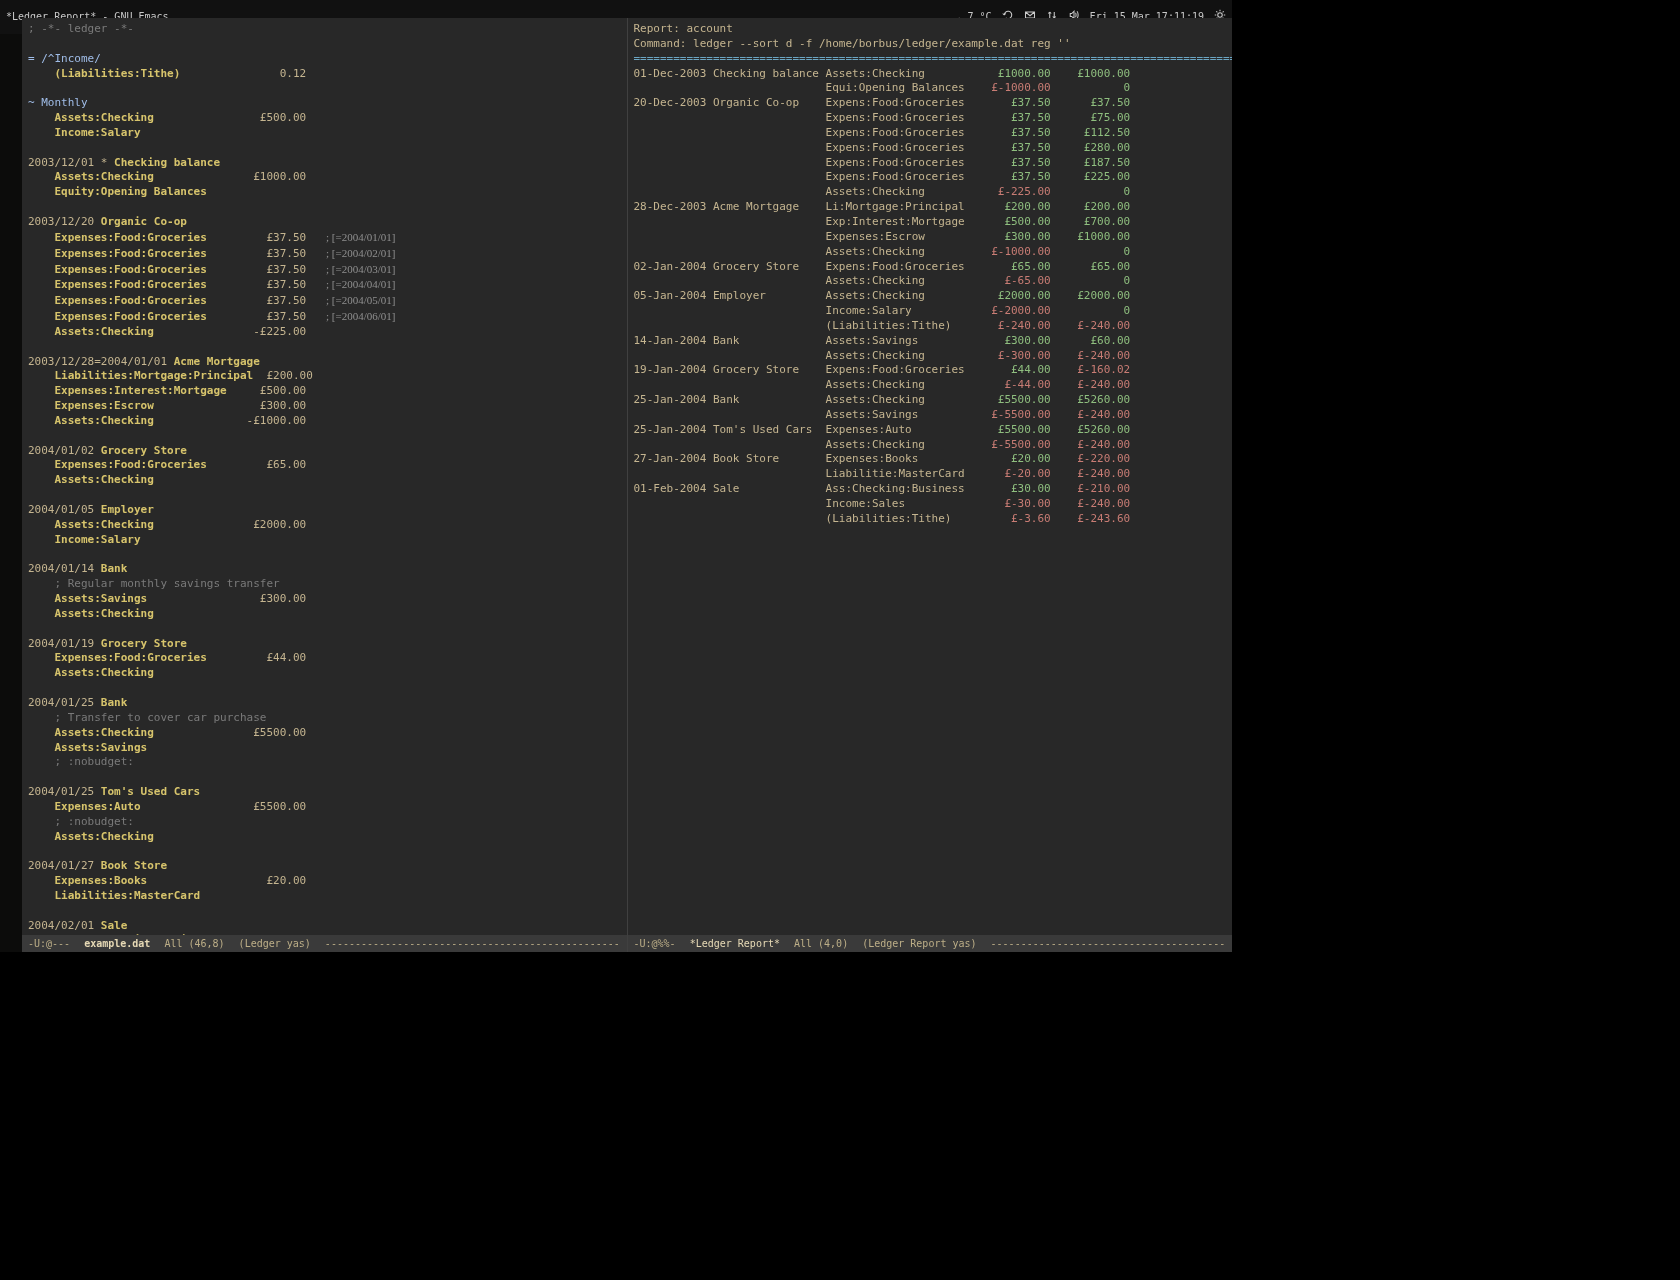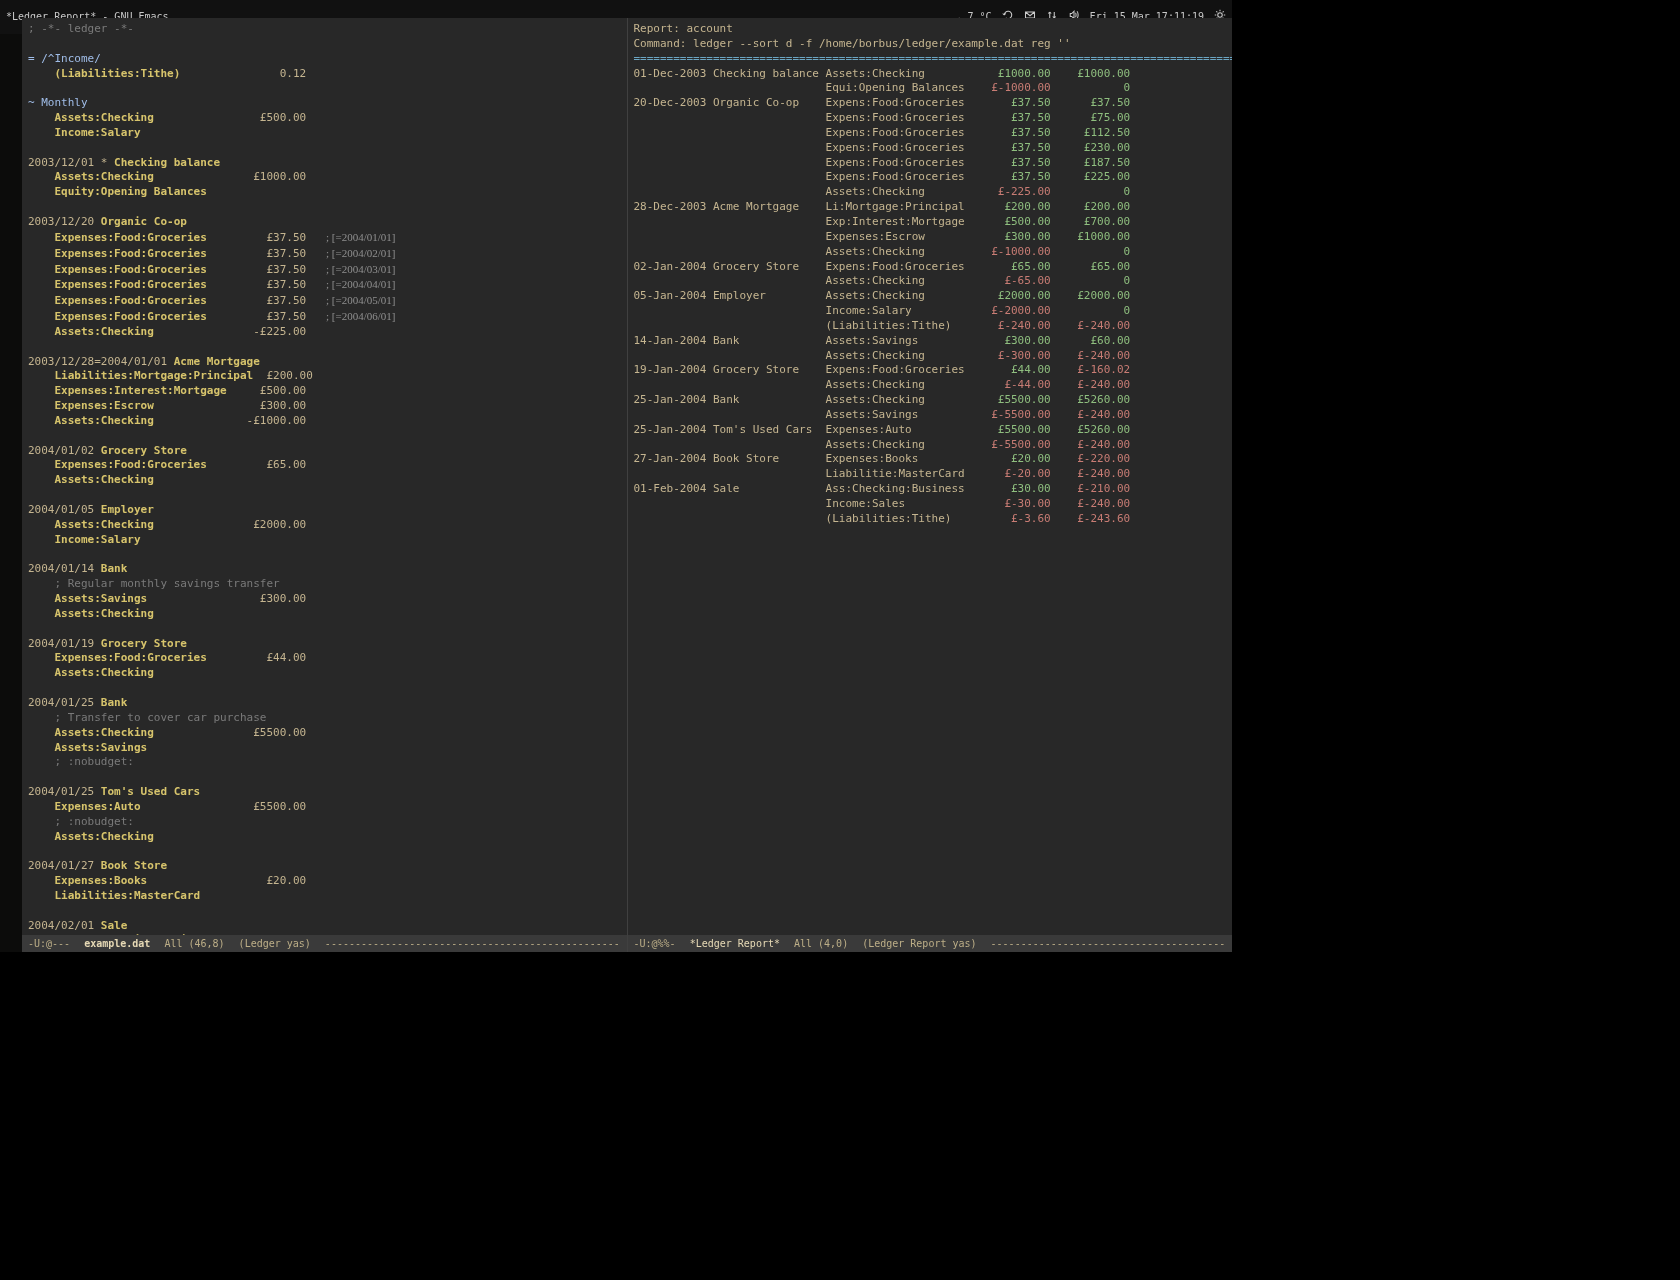--- a/index.html
+++ b/index.html
@@ -156,21 +156,21 @@
 
     <div class="pane right">
       <pre class="code" id="right-code"><span class="c-hdr">Report: account</span>
 <span class="c-hdr">Command: ledger --sort d -f /home/borbus/ledger/example.dat reg ''</span>
 <span class="divider">================================================================================================</span>
 01-Dec-2003 Checking balance <span class="r-acct">Assets:Checking       </span><span class="r-pos">    £1000.00</span><span class="r-pos">    £1000.00</span>
                              <span class="r-acct">Equi:Opening Balances </span><span class="r-neg">   £-1000.00</span><span class="r-pos">           0</span>
 20-Dec-2003 Organic Co-op    <span class="r-acct">Expens:Food:Groceries </span><span class="r-pos">      £37.50</span><span class="r-pos">      £37.50</span>
                              <span class="r-acct">Expens:Food:Groceries </span><span class="r-pos">      £37.50</span><span class="r-pos">      £75.00</span>
                              <span class="r-acct">Expens:Food:Groceries </span><span class="r-pos">      £37.50</span><span class="r-pos">     £112.50</span>
-                             <span class="r-acct">Expens:Food:Groceries </span><span class="r-pos">      £37.50</span><span class="r-pos">     £230.00</span>
+                             <span class="r-acct">Expens:Food:Groceries </span><span class="r-pos">      £37.50</span><span class="r-pos">     £280.00</span>
                              <span class="r-acct">Expens:Food:Groceries </span><span class="r-pos">      £37.50</span><span class="r-pos">     £187.50</span>
                              <span class="r-acct">Expens:Food:Groceries </span><span class="r-pos">      £37.50</span><span class="r-pos">     £225.00</span>
                              <span class="r-acct">Assets:Checking       </span><span class="r-neg">    £-225.00</span><span class="r-pos">           0</span>
 28-Dec-2003 Acme Mortgage    <span class="r-acct">Li:Mortgage:Principal </span><span class="r-pos">     £200.00</span><span class="r-pos">     £200.00</span>
                              <span class="r-acct">Exp:Interest:Mortgage </span><span class="r-pos">     £500.00</span><span class="r-pos">     £700.00</span>
                              <span class="r-acct">Expenses:Escrow       </span><span class="r-pos">     £300.00</span><span class="r-pos">    £1000.00</span>
                              <span class="r-acct">Assets:Checking       </span><span class="r-neg">   £-1000.00</span><span class="r-pos">           0</span>
 02-Jan-2004 Grocery Store    <span class="r-acct">Expens:Food:Groceries </span><span class="r-pos">      £65.00</span><span class="r-pos">      £65.00</span>
                              <span class="r-acct">Assets:Checking       </span><span class="r-neg">     £-65.00</span><span class="r-pos">           0</span>
 05-Jan-2004 Employer         <span class="r-acct">Assets:Checking       </span><span class="r-pos">    £2000.00</span><span class="r-pos">    £2000.00</span>

